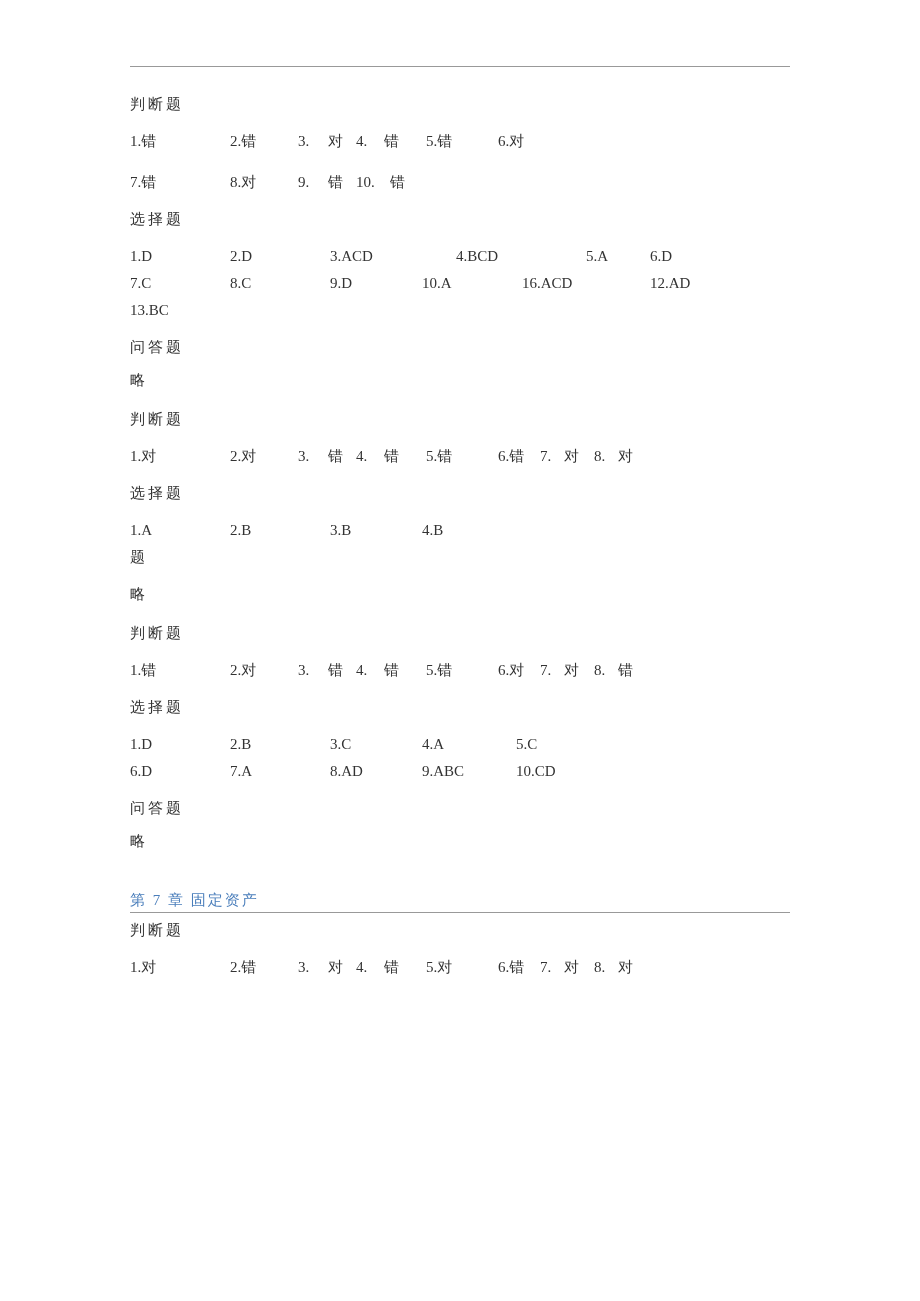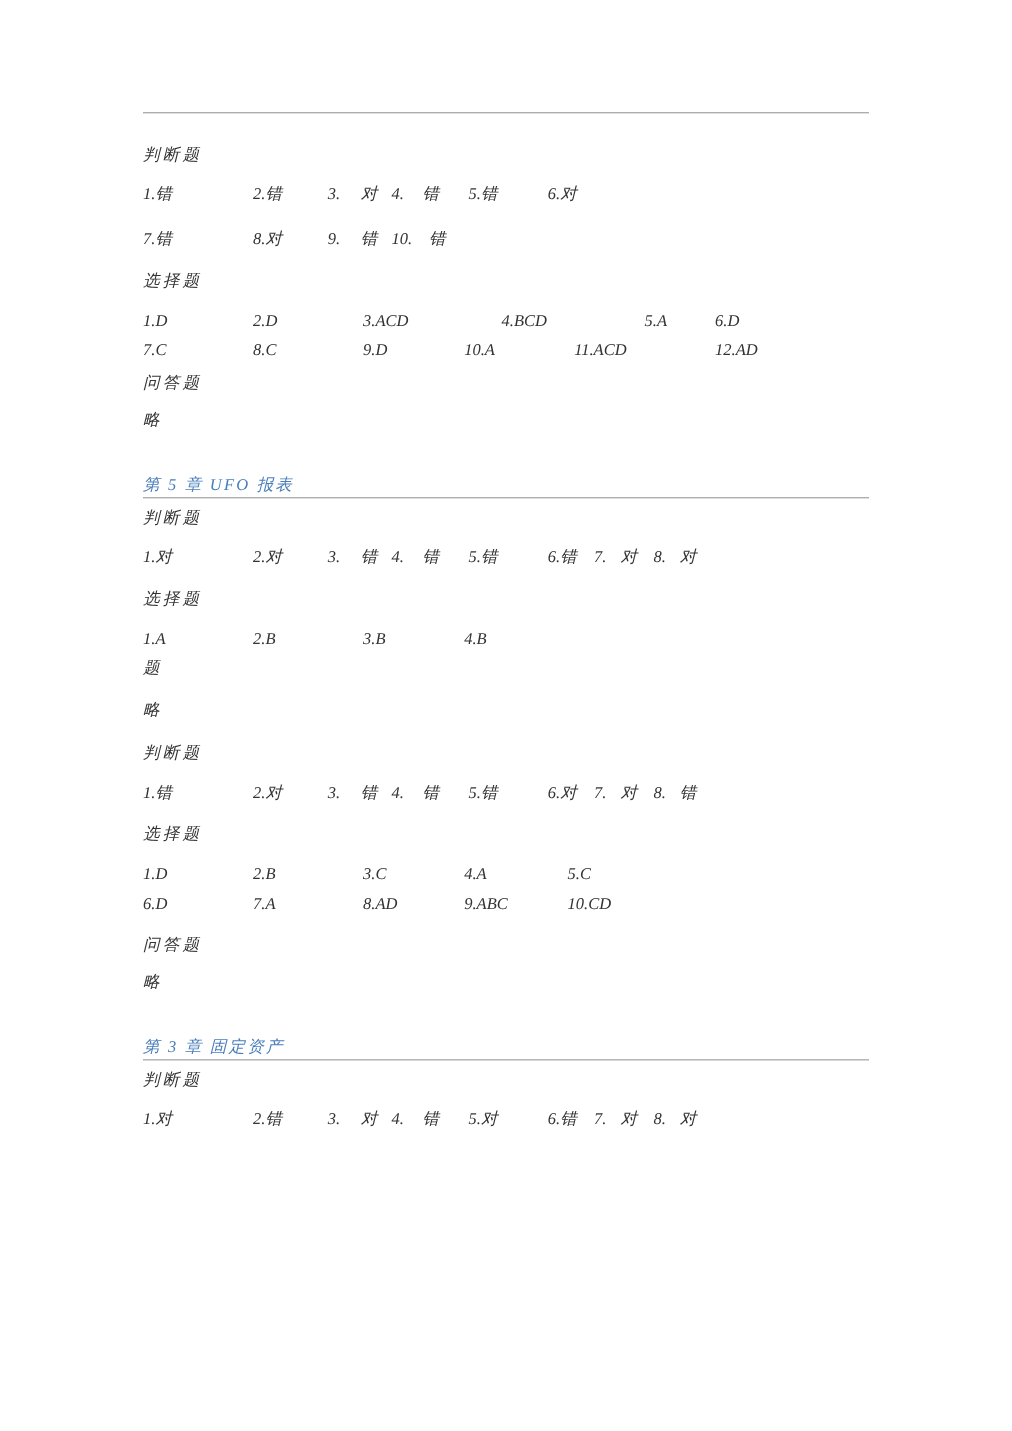--- a/index.html
+++ b/index.html
@@ -5,23 +5,22 @@
   body {
     margin: 0;
     padding: 0;
     background: #fff;
     font-family: "SimSun", "Songti SC", "STSong", serif;
     font-size: 15px;
     color: #333;
     width: 920px;
   }
   .page {
-    padding: 102px 130px 60px 130px;
+    padding: 66px 130px 60px 130px;
     box-sizing: border-box;
-    font-style: italic;
   }
   .hr-top {
     border-top: 1px solid #999;
     margin-bottom: 28px;
   }
   .section-title {
     color: #4a7ebb;
     font-family: "SimSun", "Songti SC", serif;
     letter-spacing: 2px;
     border-bottom: 1px solid #999;
@@ -76,28 +75,30 @@
     <span style="width:126px"><span>3.</span><span>ACD</span></span>
     <span style="width:130px"><span>4.</span><span>BCD</span></span>
     <span style="width:64px"><span>5.</span><span>A</span></span>
     <span><span>6.</span><span>D</span></span>
   </div>
   <div class="ans-row" style="margin-bottom:0">
     <span style="width:100px"><span>7.</span><span>C</span></span>
     <span style="width:100px"><span>8.</span><span>C</span></span>
     <span style="width:92px"><span>9.</span><span>D</span></span>
     <span style="width:100px"><span>10.</span><span>A</span></span>
-    <span style="width:128px"><span>11.</span><span>ACD</span></span>
+    <span style="width:128px"><span>16.</span><span>ACD</span></span>
     <span><span>12.</span><span>AD</span></span>
+  </div>
+  <div class="ans-row">
+    <span><span>13.</span><span>BC</span></span>
   </div>
 
   <div class="label">问答题</div>
   <div class="omit">略</div>
 
-  <div class="section-title">第 5 章   UFO 报表</div>
   <div class="label">判断题</div>
   <div class="ans-row">
     <span style="width:100px"><span>1.</span><span>对</span></span>
     <span style="width:68px"><span>2.</span><span>对</span></span>
     <span style="width:30px"><span>3.</span></span>
     <span style="width:28px"><span>错</span></span>
     <span style="width:28px"><span>4.</span></span>
     <span style="width:42px"><span>错</span></span>
     <span style="width:72px"><span>5.</span><span>错</span></span>
     <span style="width:42px"><span>6.</span><span>错</span></span>
@@ -145,21 +146,21 @@
     <span style="width:100px"><span>6.</span><span>D</span></span>
     <span style="width:100px"><span>7.</span><span>A</span></span>
     <span style="width:92px"><span>8.</span><span>AD</span></span>
     <span style="width:94px"><span>9.</span><span>ABC</span></span>
     <span><span>10.</span><span>CD</span></span>
   </div>
 
   <div class="label">问答题</div>
   <div class="omit">略</div>
 
-  <div class="section-title">第 3 章   固定资产</div>
+  <div class="section-title">第 7 章   固定资产</div>
   <div class="label">判断题</div>
   <div class="ans-row">
     <span style="width:100px"><span>1.</span><span>对</span></span>
     <span style="width:68px"><span>2.</span><span>错</span></span>
     <span style="width:30px"><span>3.</span></span>
     <span style="width:28px"><span>对</span></span>
     <span style="width:28px"><span>4.</span></span>
     <span style="width:42px"><span>错</span></span>
     <span style="width:72px"><span>5.</span><span>对</span></span>
     <span style="width:42px"><span>6.</span><span>错</span></span>

